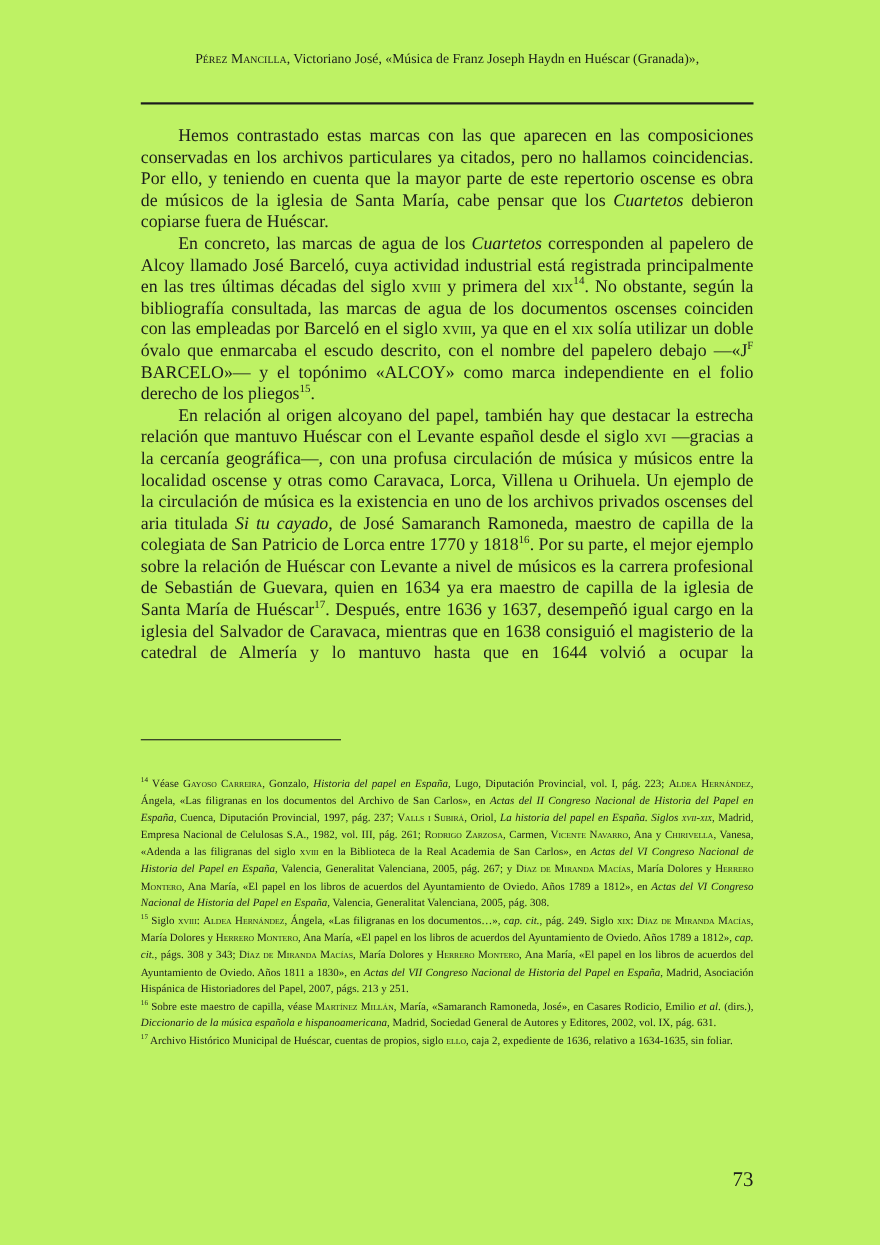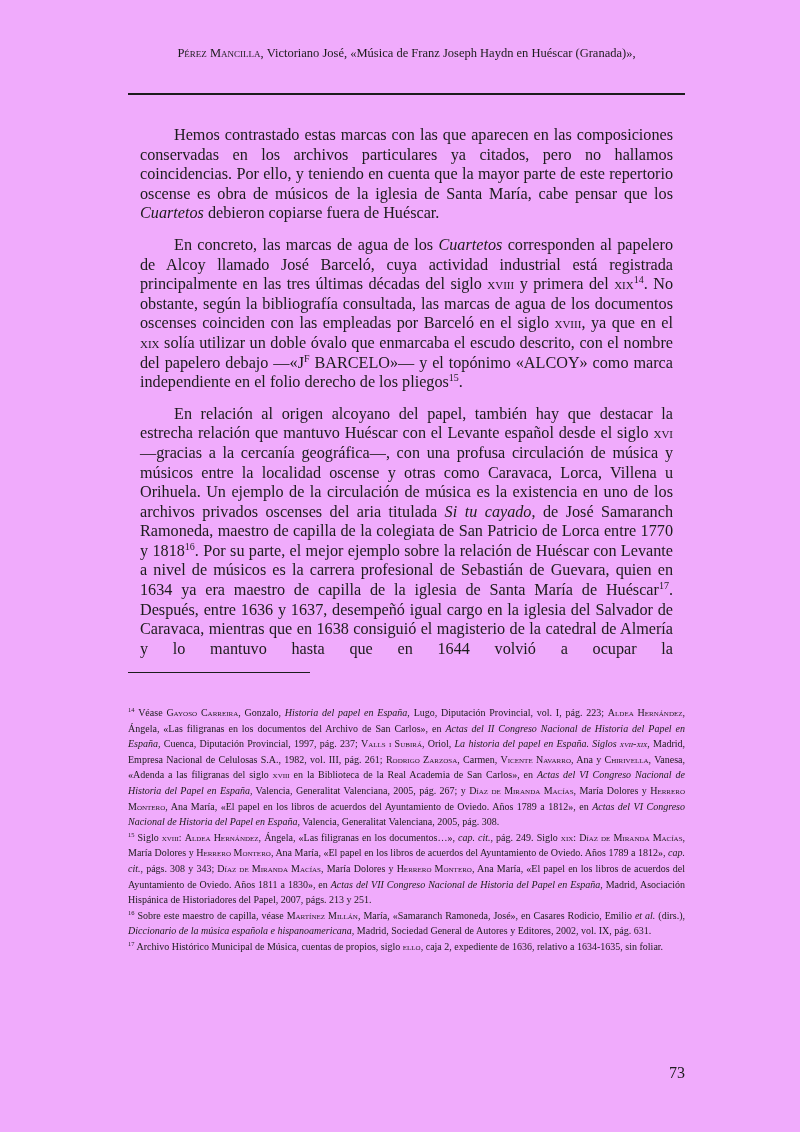--- a/index.html
+++ b/index.html
@@ -1,20 +1,20 @@
 <!DOCTYPE html>
 <html style="--link: #2e3cd6; --text: #1c1c1c; --rule: #1c1c1c;"><head>
 <meta charset="utf-8">
 <style>
   html, body { margin: 0; padding: 0; background: #ffffff; }
   .page {
     position: relative;
     width: 800px;
     height: 1132px;
-    background: #f0abfc;
+    background: #bef264;
     overflow: hidden;
     font-family: "Liberation Serif", "DejaVu Serif", serif;
     color: var(--text, #1c1c1c);
   }
   
   .header {
     position: absolute;
     left: 128px; top: 44px; width: 557px;
     text-align: center;
     font-size: 12.5px;
@@ -30,21 +30,21 @@
     border-top: 2px solid var(--rule, #1c1c1c);
   }
   
   .body {
     position: absolute;
     left: 128px; top: 114px; width: 557px;
     font-size: 16.2px;
     line-height: 19.6px;
     text-align: justify;
   }
-  .body p { margin: 12px; text-indent: 34px; }
+  .body p { margin: 0; text-indent: 34px; }
   .body p:last-child { text-align-last: justify; }
   
   .fn-sep {
     position: absolute;
     left: 128px; top: 672px; width: 182px;
     border-top: 1.5px solid var(--rule, #1c1c1c);
   }
   .footnotes {
     position: absolute;
     left: 128px; top: 681px; width: 557px;
@@ -62,21 +62,21 @@
   
   .seg-n  { }
   .seg-i  { font-style: italic; }
   .seg-sc { font-variant: small-caps; }
   .seg-isc{ font-style: italic; font-variant: small-caps; }
   .seg-sup{ vertical-align: super; font-size: 0.62em; line-height: 0; }
   
   .page-number {
     position: absolute;
     right: 115px; top: 1063px;
-    font-size: 16px;
+    font-size: 19px;
     line-height: 20px;
   }
 </style>
 </head>
 <body>
 
 <div class="page">
 
   <div class="header">
     <div><span class="seg-sc">Pérez Mancilla</span><span class="seg-n">, Victoriano José, «Música de Franz Joseph Haydn en Huéscar (Granada)»,</span></div>
@@ -89,18 +89,18 @@
       <p><span class="seg-n">En concreto, las marcas de agua de los </span><span class="seg-i">Cuartetos</span><span class="seg-n"> corresponden al papelero de Alcoy llamado José Barceló, cuya actividad industrial está registrada principalmente en las tres últimas décadas del siglo </span><span class="seg-sc">xviii</span><span class="seg-n"> y primera del </span><span class="seg-sc">xix</span><span class="seg-sup">14</span><span class="seg-n">. No obstante, según la bibliografía consultada, las marcas de agua de los documentos oscenses coinciden con las empleadas por Barceló en el siglo </span><span class="seg-sc">xviii</span><span class="seg-n">, ya que en el </span><span class="seg-sc">xix</span><span class="seg-n"> solía utilizar un doble óvalo que enmarcaba el escudo descrito, con el nombre del papelero debajo —«J</span><span class="seg-sup">F</span><span class="seg-n"> BARCELO»— y el topónimo «ALCOY» como marca independiente en el folio derecho de los pliegos</span><span class="seg-sup">15</span><span class="seg-n">.</span></p>
       <p><span class="seg-n">En relación al origen alcoyano del papel, también hay que destacar la estrecha relación que mantuvo Huéscar con el Levante español desde el siglo </span><span class="seg-sc">xvi</span><span class="seg-n"> —gracias a la cercanía geográfica—, con una profusa circulación de música y músicos entre la localidad oscense y otras como Caravaca, Lorca, Villena u Orihuela. Un ejemplo de la circulación de música es la existencia en uno de los archivos privados oscenses del aria titulada </span><span class="seg-i">Si tu cayado</span><span class="seg-n">, de José Samaranch Ramoneda, maestro de capilla de la colegiata de San Patricio de Lorca entre 1770 y 1818</span><span class="seg-sup">16</span><span class="seg-n">. Por su parte, el mejor ejemplo sobre la relación de Huéscar con Levante a nivel de músicos es la carrera profesional de Sebastián de Guevara, quien en 1634 ya era maestro de capilla de la iglesia de Santa María de Huéscar</span><span class="seg-sup">17</span><span class="seg-n">. Después, entre 1636 y 1637, desempeñó igual cargo en la iglesia del Salvador de Caravaca, mientras que en 1638 consiguió el magisterio de la catedral de Almería y lo mantuvo hasta que en 1644 volvió a ocupar la</span></p>
     </main>
 
   <div class="fn-sep"></div>
 
   <section class="footnotes">
       <div class="footnote"><sup class="fn-num">14</sup><span class="seg-n"> Véase </span><span class="seg-sc">Gayoso Carreira</span><span class="seg-n">, Gonzalo, </span><span class="seg-i">Historia del papel en España</span><span class="seg-n">, Lugo, Diputación Provincial, vol. I, pág. 223; </span><span class="seg-sc">Aldea Hernández</span><span class="seg-n">, Ángela, «Las filigranas en los documentos del Archivo de San Carlos», en </span><span class="seg-i">Actas del II Congreso Nacional de Historia del Papel en España</span><span class="seg-n">, Cuenca, Diputación Provincial, 1997, pág. 237; </span><span class="seg-sc">Valls i Subirá</span><span class="seg-n">, Oriol, </span><span class="seg-i">La historia del papel en España. Siglos </span><span class="seg-isc">xvii-xix</span><span class="seg-n">, Madrid, Empresa Nacional de Celulosas S.A., 1982, vol. III, pág. 261; </span><span class="seg-sc">Rodrigo Zarzosa</span><span class="seg-n">, Carmen, </span><span class="seg-sc">Vicente Navarro</span><span class="seg-n">, Ana y </span><span class="seg-sc">Chirivella</span><span class="seg-n">, Vanesa, «Adenda a las filigranas del siglo </span><span class="seg-sc">xviii</span><span class="seg-n"> en la Biblioteca de la Real Academia de San Carlos», en </span><span class="seg-i">Actas del VI Congreso Nacional de Historia del Papel en España</span><span class="seg-n">, Valencia, Generalitat Valenciana, 2005, pág. 267; y </span><span class="seg-sc">Díaz de Miranda Macías</span><span class="seg-n">, María Dolores y </span><span class="seg-sc">Herrero Montero</span><span class="seg-n">, Ana María, «El papel en los libros de acuerdos del Ayuntamiento de Oviedo. Años 1789 a 1812», en </span><span class="seg-i">Actas del VI Congreso Nacional de Historia del Papel en España</span><span class="seg-n">, Valencia, Generalitat Valenciana, 2005, pág. 308.</span></div>
       <div class="footnote"><sup class="fn-num">15</sup><span class="seg-n"> Siglo </span><span class="seg-sc">xviii</span><span class="seg-n">: </span><span class="seg-sc">Aldea Hernández</span><span class="seg-n">, Ángela, «Las filigranas en los documentos…», </span><span class="seg-i">cap. cit.</span><span class="seg-n">, pág. 249. Siglo </span><span class="seg-sc">xix</span><span class="seg-n">: </span><span class="seg-sc">Díaz de Miranda Macías</span><span class="seg-n">, María Dolores y </span><span class="seg-sc">Herrero Montero</span><span class="seg-n">, Ana María, «El papel en los libros de acuerdos del Ayuntamiento de Oviedo. Años 1789 a 1812», </span><span class="seg-i">cap. cit.</span><span class="seg-n">, págs. 308 y 343; </span><span class="seg-sc">Díaz de Miranda Macías</span><span class="seg-n">, María Dolores y </span><span class="seg-sc">Herrero Montero</span><span class="seg-n">, Ana María, «El papel en los libros de acuerdos del Ayuntamiento de Oviedo. Años 1811 a 1830», en </span><span class="seg-i">Actas del VII Congreso Nacional de Historia del Papel en España</span><span class="seg-n">, Madrid, Asociación Hispánica de Historiadores del Papel, 2007, págs. 213 y 251.</span></div>
       <div class="footnote"><sup class="fn-num">16</sup><span class="seg-n"> Sobre este maestro de capilla, véase </span><span class="seg-sc">Martínez Millán</span><span class="seg-n">, María, «Samaranch Ramoneda, José», en Casares Rodicio, Emilio </span><span class="seg-i">et al.</span><span class="seg-n"> (dirs.), </span><span class="seg-i">Diccionario de la música española e hispanoamericana</span><span class="seg-n">, Madrid, Sociedad General de Autores y Editores, 2002, vol. IX, pág. 631.</span></div>
-      <div class="footnote"><sup class="fn-num">17</sup><span class="seg-n"> Archivo Histórico Municipal de Música, cuentas de propios, siglo </span><span class="seg-sc">ello</span><span class="seg-n">, caja 2, expediente de 1636, relativo a 1634-1635, sin foliar.</span></div>
+      <div class="footnote"><sup class="fn-num">17</sup><span class="seg-n"> Archivo Histórico Municipal de Huéscar, cuentas de propios, siglo </span><span class="seg-sc">ello</span><span class="seg-n">, caja 2, expediente de 1636, relativo a 1634-1635, sin foliar.</span></div>
     </section>
 
   <div class="page-number">73</div>
 
 </div>
 
 </body></html>

